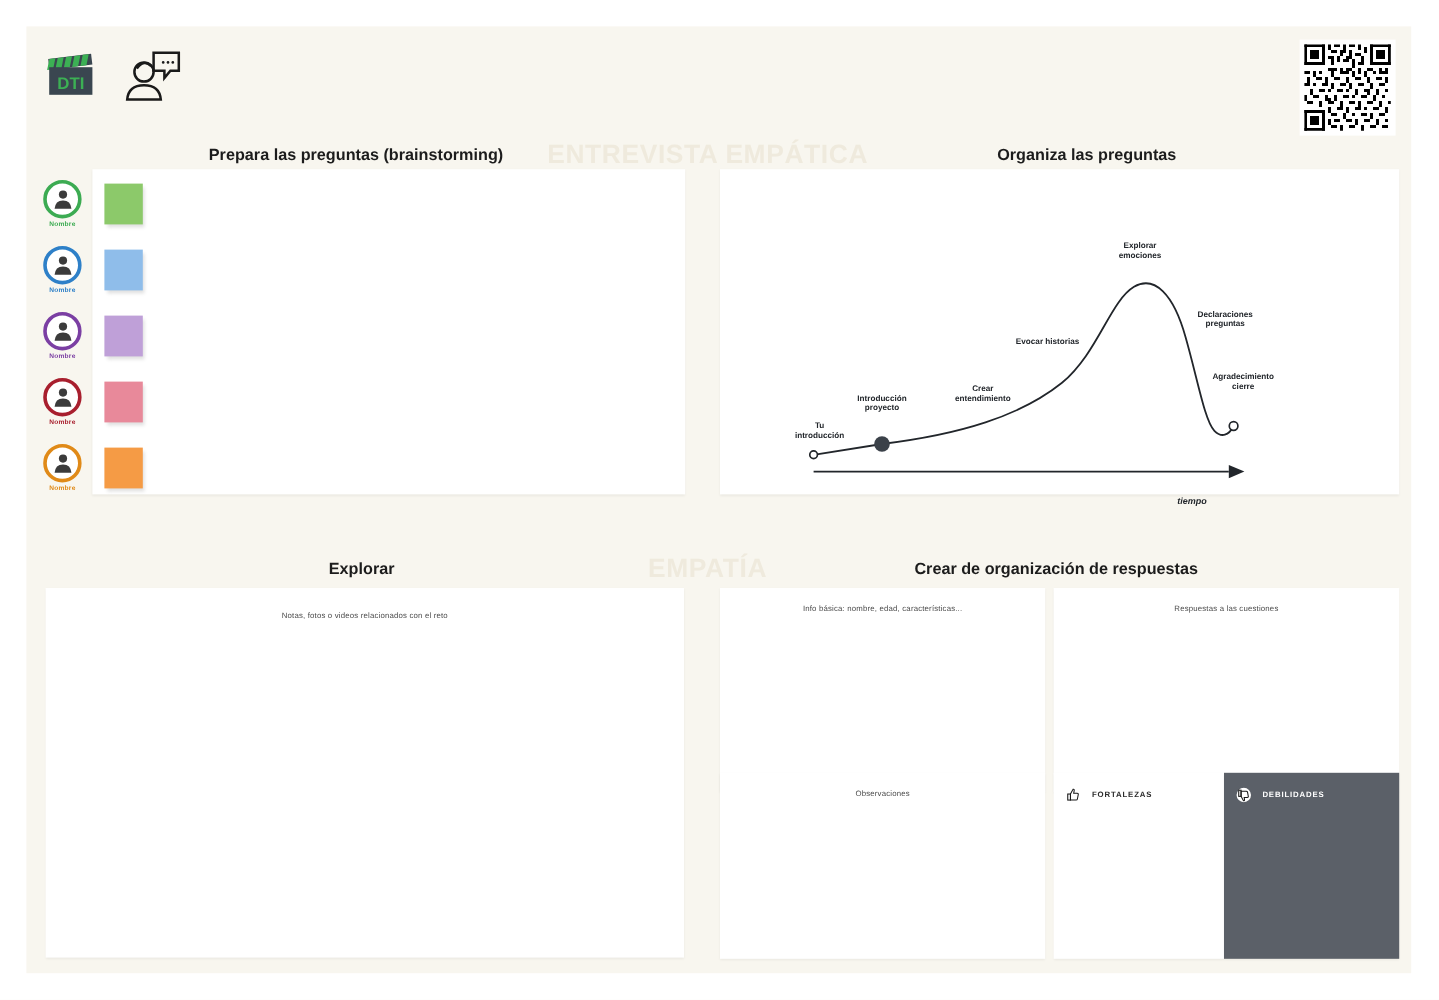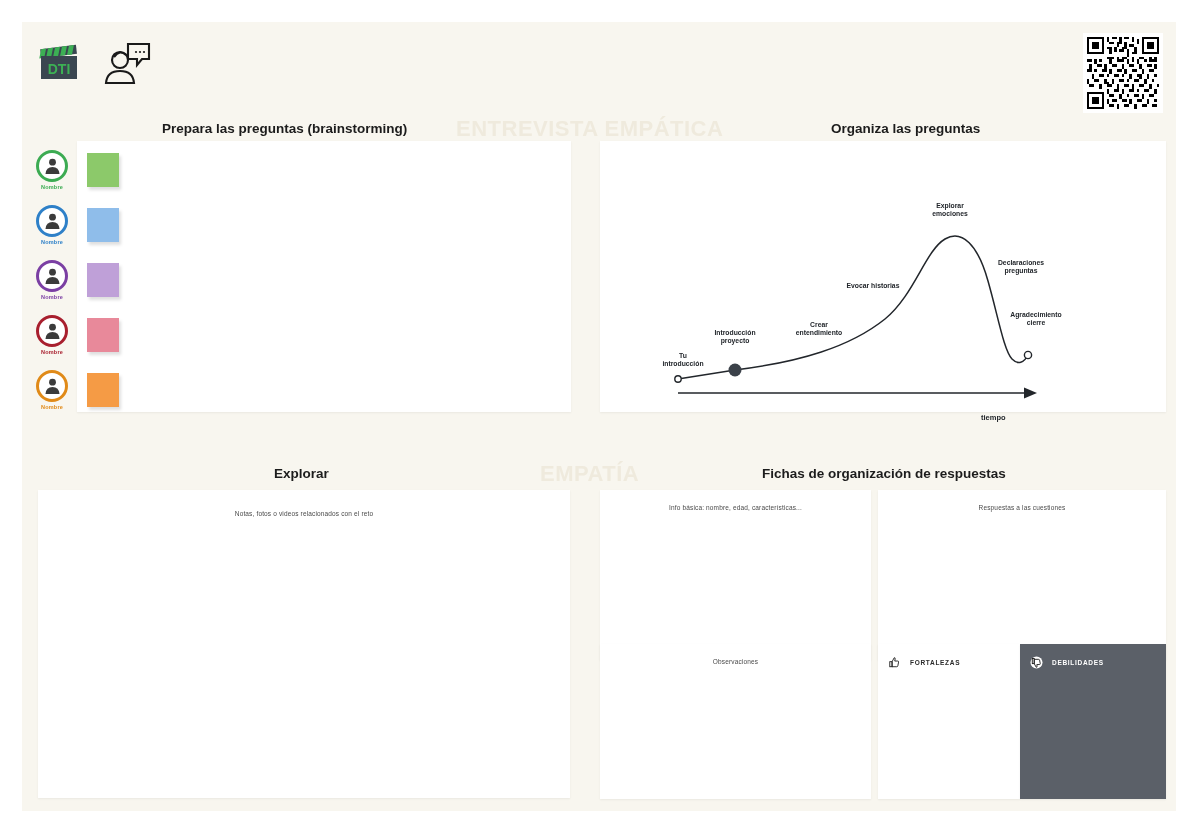--- a/index.html
+++ b/index.html
@@ -73,21 +73,21 @@
   .wm-2 { left: 518px; top: 439px; font-size: 22px; }
 
   
   .sec-title {
     position: absolute;
     font-size: 13.5px;
     font-weight: bold;
     color: #1c1c1c;
     white-space: nowrap;
   }
-  .t-brainstorm { left: 140px; top: 99px; }
+  .t-brainstorm { left: 152px; top: 99px; }
   .t-organiza   { left: 795px; top: 99px; margin-left: 14px; }
   .t-contexto   { left: 252px; top: 444px; }
   .t-fichas     { left: 740px; top: 444px; }
 
   
   .panel {
     position: absolute;
     background: #ffffff;
     box-shadow: 0 1px 2px rgba(0,0,0,0.06);
   }
@@ -196,20 +196,21 @@
     font-size: 6.8px;
     font-weight: bold;
     color: #22262b;
     text-align: center;
     line-height: 1.2;
     white-space: pre-line;
   }
   .axis-label {
     position: absolute;
     font-size: 7.5px;
+    font-style: italic;
     font-weight: bold;
     color: #22262b;
   }
 </style>
 </head>
 <body>
 
 <div id="page">
   <div class="canvas">
 
@@ -372,21 +373,21 @@
         </g>
       </svg>
     </div>
 
     <div class="watermark wm-1">ENTREVISTA EMPÁTICA</div>
     <div class="watermark wm-2">EMPATÍA</div>
 
     <div class="sec-title t-brainstorm">Prepara las preguntas (brainstorming)</div>
     <div class="sec-title t-organiza">Organiza las preguntas</div>
     <div class="sec-title t-contexto">Explorar</div>
-    <div class="sec-title t-fichas">Fichas de organización de respuestas</div>
+    <div class="sec-title t-fichas">Crear de organización de respuestas</div>
 
     <div class="panel p-brainstorm"></div>
 
     <div class="participants">
       <div class="participant">
         <div class="avatar" style="border-color: rgb(60, 171, 82);">
           <svg viewBox="0 0 20 20">
             <circle cx="10" cy="6.5" r="3.6" fill="#3b3b3b"></circle>
             <path d="M2.6 19 q0.6 -7.4 7.4 -7.4 q6.8 0 7.4 7.4 z" fill="#3b3b3b"></path>
           </svg>

